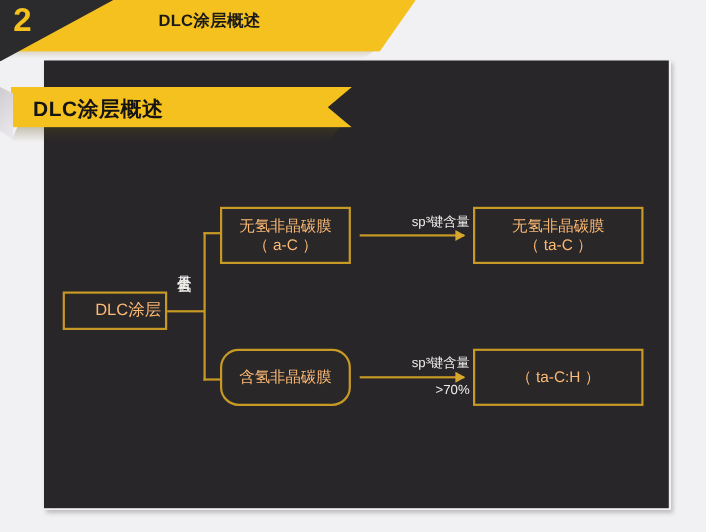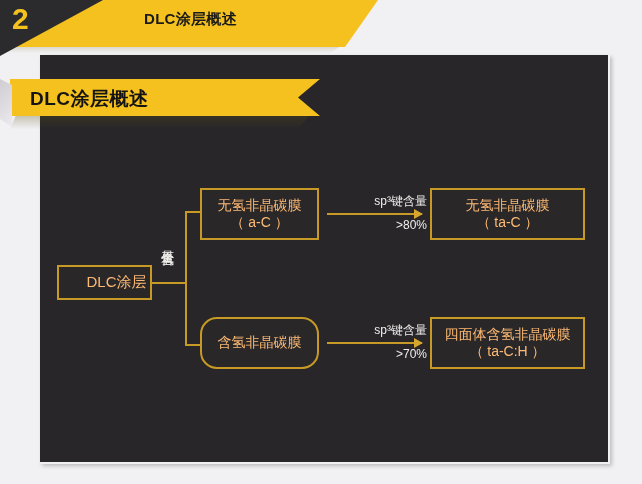--- a/index.html
+++ b/index.html
@@ -279,26 +279,24 @@
     <div class="node node-ach">
       <span class="l1">含氢非晶碳膜</span>
     </div>
 
     <div class="node node-tac">
       <span class="l1">无氢非晶碳膜</span>
       <span class="l2">（ ta-C ）</span>
     </div>
 
     <div class="node node-tach">
-      <span class="l1">四面体含氢非晶碳膜</span>
       <span class="l2">（ ta-C:H ）</span>
     </div>
 
     <div class="arrow-line arrow-top"></div>
     <div class="arrow-line arrow-bot"></div>
 
     <div class="alabel alabel-top-a">sp³键含量</div>
-    <div class="alabel alabel-top-b">&gt;80%</div>
     <div class="alabel alabel-bot-a">sp³键含量</div>
     <div class="alabel alabel-bot-b">&gt;70%</div>
 
   </div>
 </div>
 
 </body></html>

